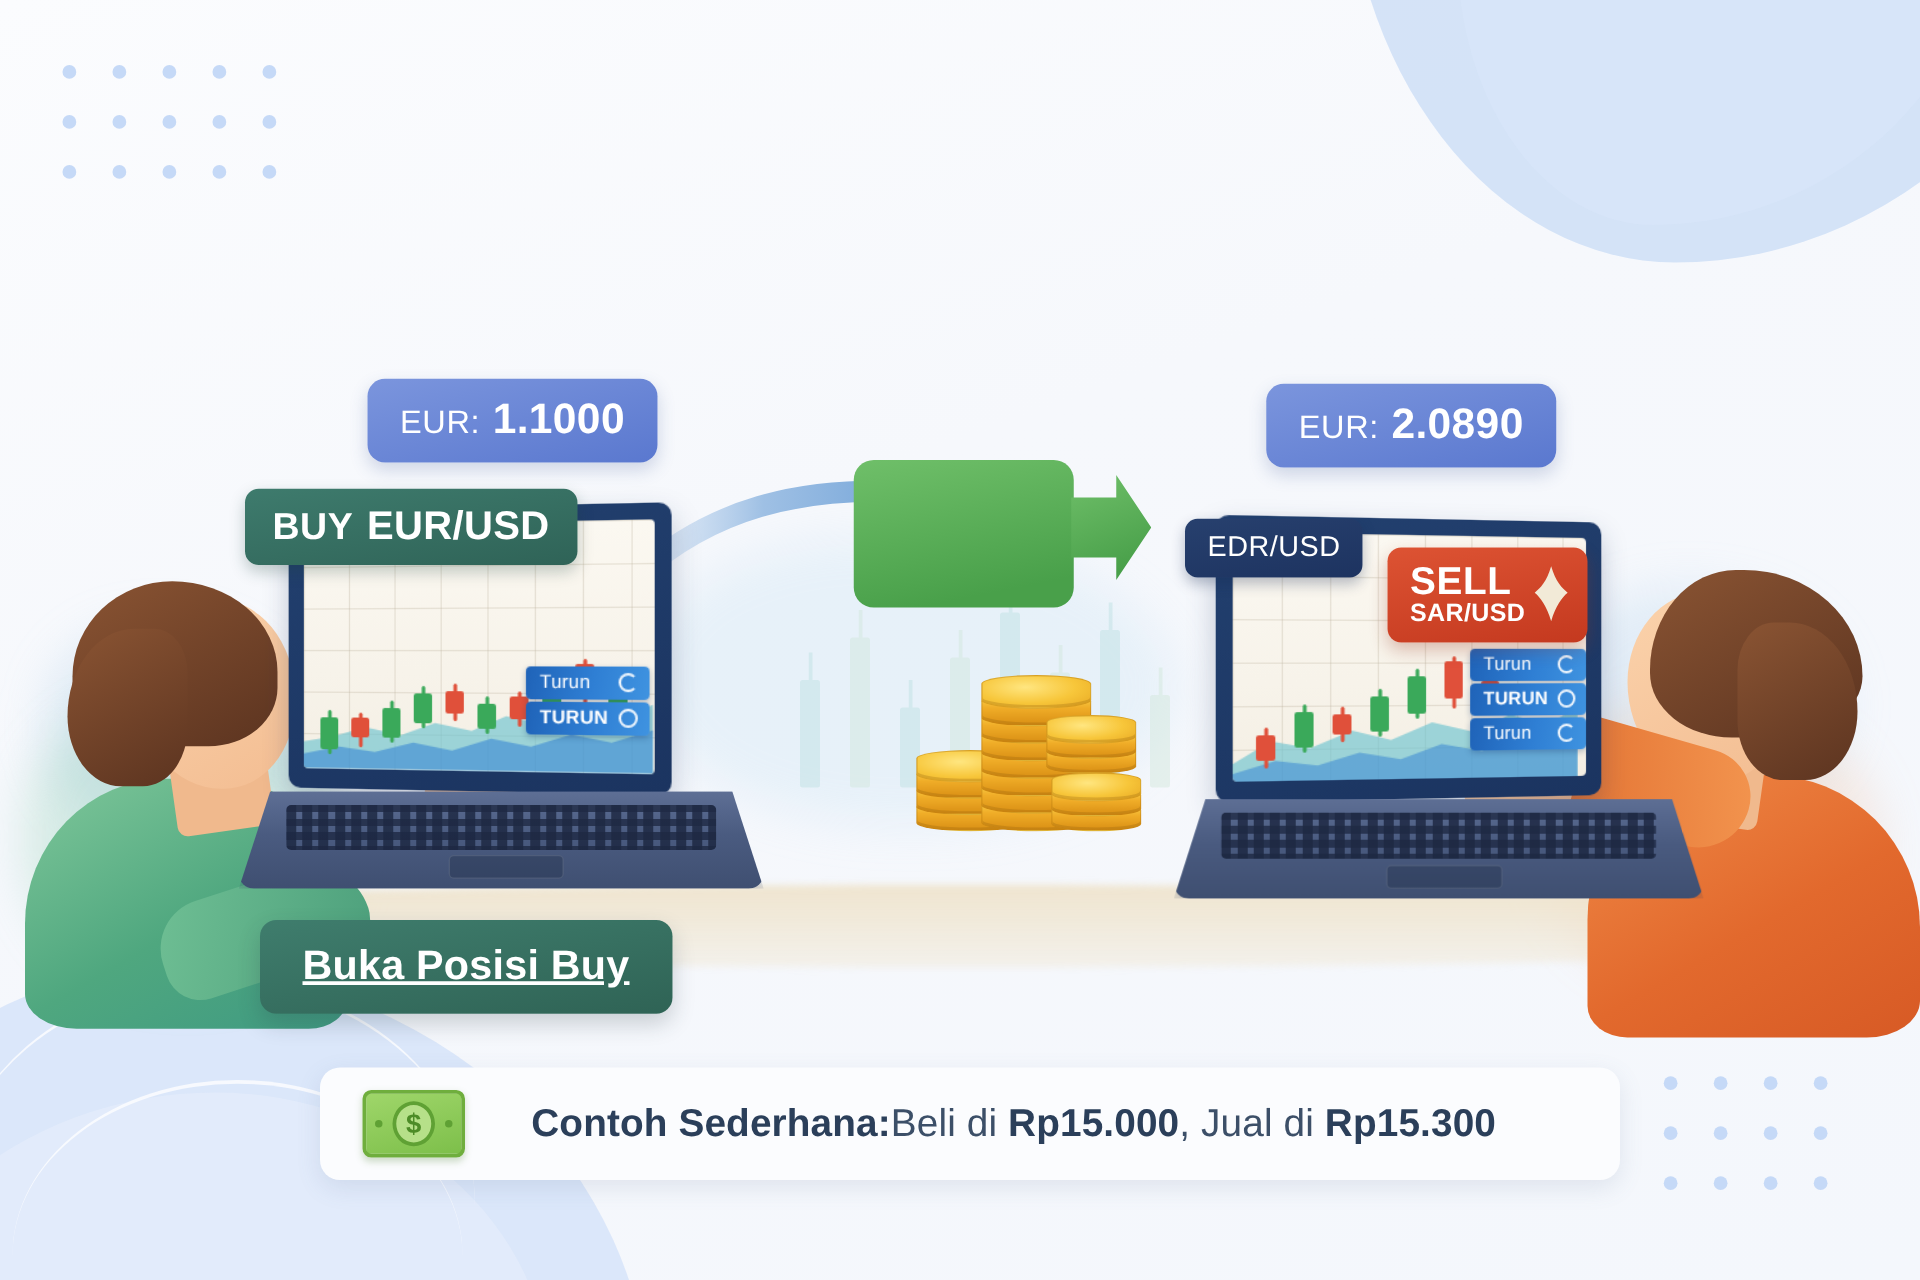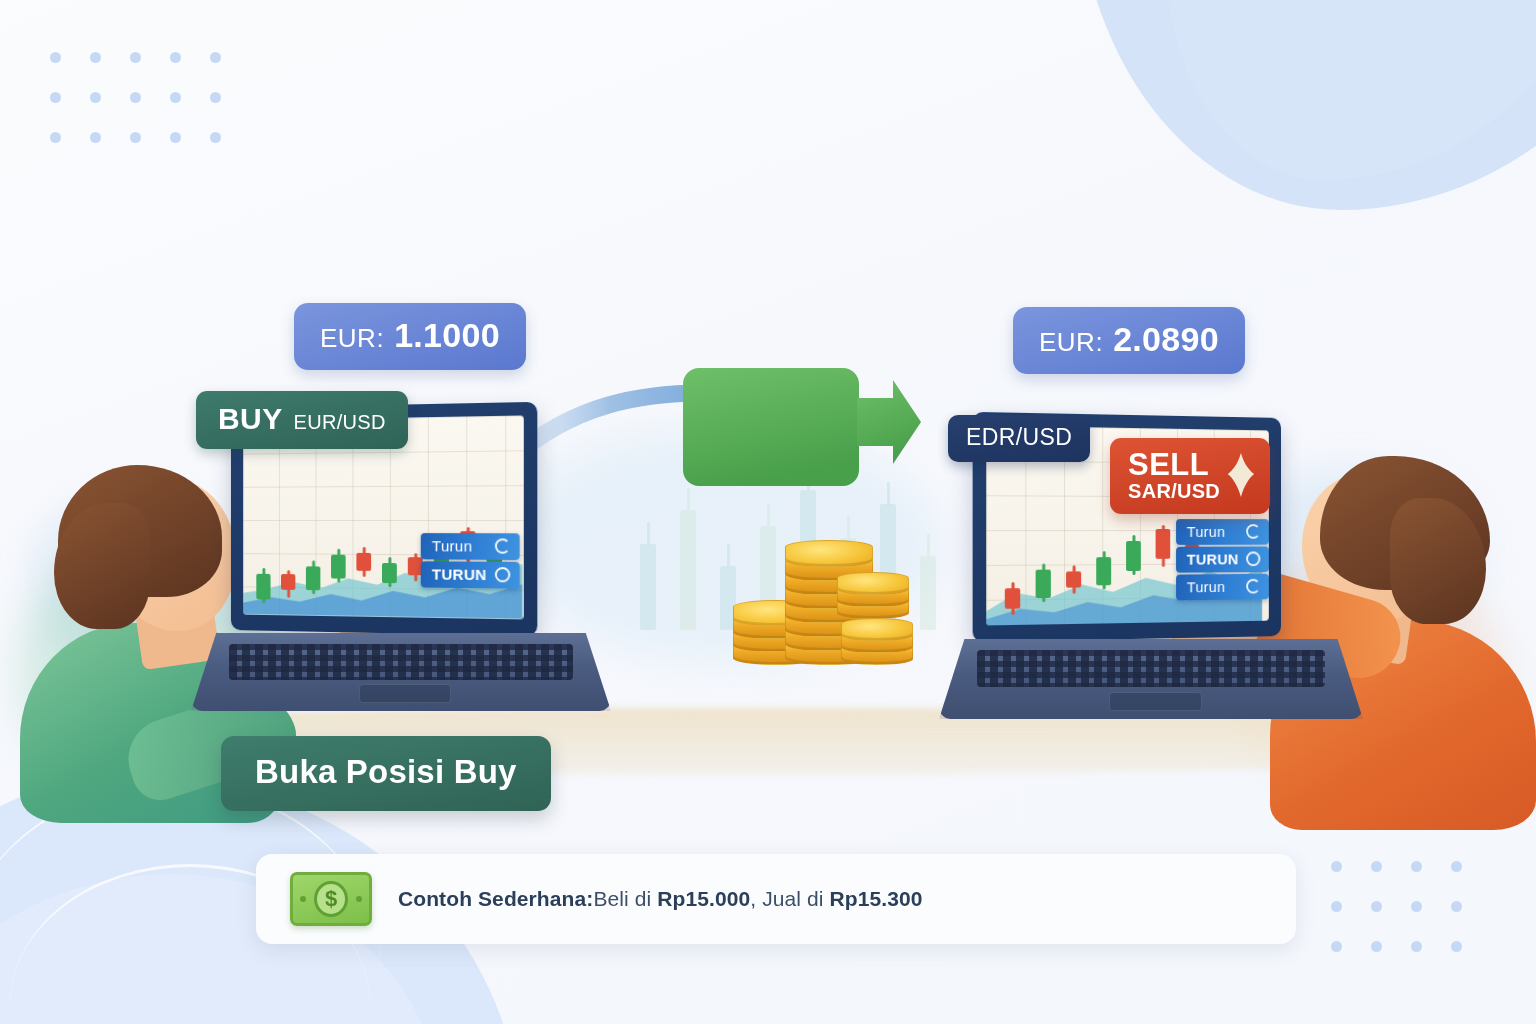--- a/index.html
+++ b/index.html
@@ -128,21 +128,21 @@
     position: absolute; left: 196px; top: 391px;
     display: flex; align-items: baseline; gap: 11px;
     padding: 11px 22px 13px;
     border-radius: 11px;
     background: linear-gradient(170deg, #3e7b6d 0%, #2f6357 100%);
     box-shadow: 0 5px 12px rgba(30,70,60,.26);
     color: #fff; white-space: nowrap;
     z-index: 6;
   }
   .buy-tag .k { font-size: 30px; font-weight: 700; letter-spacing: .4px; }
-  .buy-tag .p { font-size: 20px; font-weight: 400; letter-spacing: .3px; }
+  .buy-tag .p { font-size: 32px; font-weight: 700; letter-spacing: .3px; }
 
   .pair-tag {
     position: absolute; left: 948px; top: 415px;
     padding: 9px 18px 11px;
     border-radius: 10px;
     background: linear-gradient(170deg, #27406e 0%, #1d3360 100%);
     box-shadow: 0 5px 11px rgba(20,40,80,.3);
     color: #fff; font-size: 23px; letter-spacing: .4px;
     white-space: nowrap; z-index: 7;
   }
@@ -279,21 +279,21 @@
   
   .cap {
     position: absolute;
     padding: 17px 34px 20px;
     border-radius: 13px;
     color: #fff; font-size: 33px; font-weight: 700;
     letter-spacing: .2px; white-space: nowrap;
     box-shadow: 0 8px 18px rgba(40,60,70,.22);
     z-index: 10;
   }
-  .cap.left  { left: 221px; top: 736px; background: linear-gradient(170deg, #3f7d6d 0%, #2f6355 100%); }
+  .cap.left  { left: 208px; top: 736px; background: linear-gradient(170deg, #3f7d6d 0%, #2f6355 100%); text-decoration: underline; }
   .cap.right { left: 978px; top: 736px; background: linear-gradient(170deg, #e06340 0%, #c74526 100%); }
 
   .footer {
     position: absolute; left: 256px; top: 854px;
     width: 1040px; height: 90px;
     background: #fbfcfe;
     border-radius: 16px;
     box-shadow: 0 6px 20px rgba(90,110,150,.14);
     display: flex; align-items: center; gap: 26px;
     padding: 0 34px;
@@ -312,21 +312,21 @@
     width: 34px; height: 36px; border-radius: 50%;
     border: 3px solid #5fa134;
     background: #b6e089;
     display: flex; align-items: center; justify-content: center;
     color: #4d8c27; font-size: 22px; font-weight: 700;
   }
   .money-icon .pip { position: absolute; top: 50%; transform: translateY(-50%); width: 6px; height: 6px; border-radius: 50%; background: #5fa134; }
   .money-icon .pip.l { left: 7px; }
   .money-icon .pip.r { right: 7px; }
   .footer-text {
-    font-size: 21px; color: #3c4f68; letter-spacing: .1px; white-space: nowrap;
+    font-size: 31px; color: #3c4f68; letter-spacing: .1px; white-space: nowrap; margin-left: 27px;
   }
   .footer-text b { font-weight: 700; color: #2b3f5a; }
 </style>
 </head>
 <body>
 
 <div class="stage">
 
   <div class="bg-blob-tr"></div>
   <div class="bg-blob-tr2"></div>

